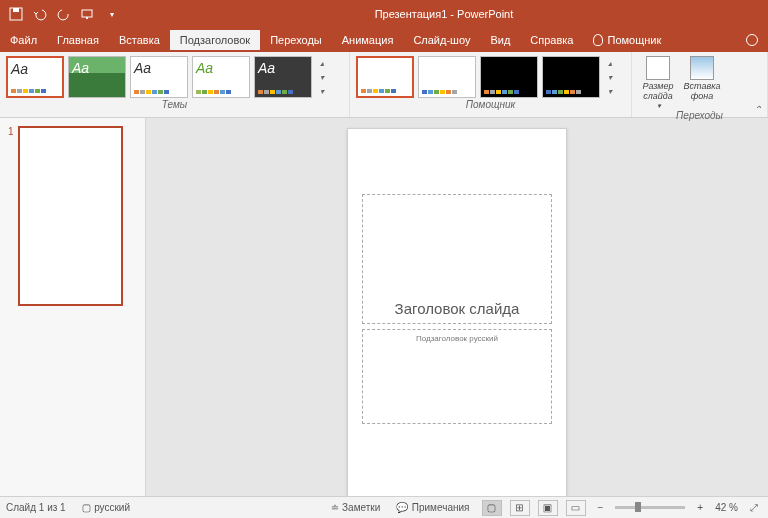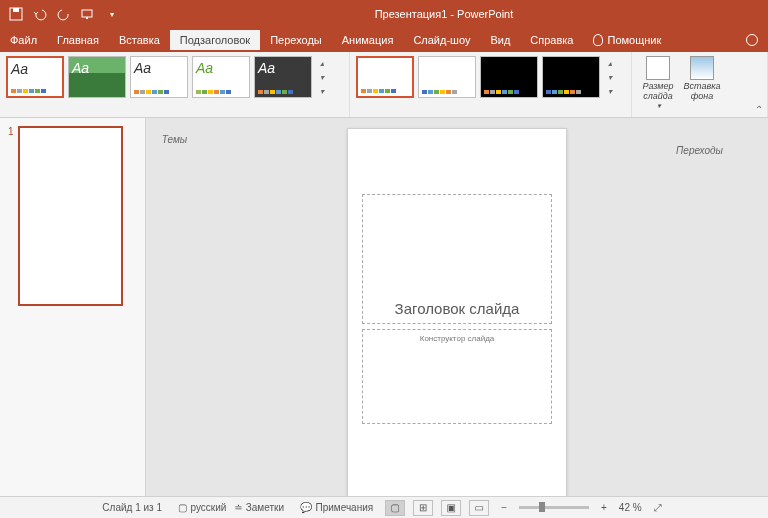--- a/index.html
+++ b/index.html
@@ -12,21 +12,21 @@
 .login-btn { border: 1px solid #fff; padding: 1px 8px; font-size: 11px; cursor: pointer; margin-right: 8px; }
 .win-btn { width: 40px; height: 26px; display: flex; align-items: center; justify-content: center; cursor: pointer; }
 .menubar { background: #b7472a; height: 24px; display: flex; align-items: center; color: #fff; font-size: 11px; justify-content: space-between; }
 .menubar-left { display: flex; align-items: center; }
 .tab { padding: 4px 10px; cursor: pointer; }
 .tab.active { background: #f3f3f3; color: #444; }
 .helper { display: flex; align-items: center; gap: 4px; padding: 0 10px; cursor: pointer; }
 .ribbon { background: #f3f3f3; height: 66px; border-bottom: 1px solid #d0d0d0; display: flex; position: relative; font-style: italic; }
 .ribbon-group { display: flex; flex-direction: column; border-right: 1px solid #e0e0e0; }
 .ribbon-row { display: flex; padding: 4px 6px 0 6px; gap: 4px; }
-.ribbon-label { text-align: center; font-size: 10px; color: #666; padding: 1px 0 2px 0; margin-top: 35px; }
+.ribbon-label { text-align: center; font-size: 10px; color: #666; padding: 1px 0 2px 0; }
 .theme-thumb { width: 58px; height: 42px; background: #fff; border: 1px solid #c0c0c0; display: flex; flex-direction: column; justify-content: space-between; padding: 3px; cursor: pointer; position: relative; }
 .theme-thumb.sel { border: 2px solid #d35230; }
 .theme-aa { font-size: 14px; color: #333; }
 .theme-aa.green { color: #5aa02c; }
 .theme-aa.white { color: #fff; }
 .theme-strip { display: flex; gap: 1px; }
 .theme-strip span { width: 5px; height: 4px; }
 .theme-thumb.img1 { background: linear-gradient(#6bb26b 40%, #3a7a3a 40%); }
 .theme-thumb.dark { background: #3a3a3a; }
 .variant-thumb { width: 58px; height: 42px; background: #fff; border: 1px solid #c0c0c0; padding: 3px; cursor: pointer; display: flex; align-items: flex-end; }
@@ -40,21 +40,21 @@
 .workspace { flex: 1; display: flex; background: #e6e6e6; overflow: hidden; }
 .thumbs { width: 146px; background: #f7f7f7; border-right: 1px solid #d6d6d6; padding: 8px; }
 .thumb-wrap { display: flex; gap: 4px; }
 .thumb-num { font-size: 10px; color: #b7472a; }
 .thumb-slide { width: 105px; height: 180px; background: #fff; border: 2px solid #b7472a; }
 .canvas { flex: 1; display: flex; justify-content: center; align-items: flex-start; padding: 10px 0; overflow: hidden; }
 .slide { width: 220px; height: 375px; background: #fff; border: 1px solid #cfcfcf; box-shadow: 0 1px 3px rgba(0,0,0,.15); position: relative; }
 .ph { position: absolute; border: 1px dashed #aaa; display: flex; align-items: center; justify-content: center; }
 .ph-title { left: 14px; top: 65px; right: 14px; height: 130px; font-size: 15px; color: #595959; align-items: flex-end; padding-bottom: 6px; }
 .ph-sub { left: 14px; top: 200px; right: 14px; height: 95px; font-size: 8px; color: #7a7a7a; align-items: flex-start; padding-top: 4px; }
-.statusbar { height: 22px; background: #f3f3f3; border-top: 1px solid #d0d0d0; display: flex; align-items: center; font-size: 10px; color: #555; justify-content: center; padding: 0 6px; }
+.statusbar { height: 22px; background: #f3f3f3; border-top: 1px solid #d0d0d0; display: flex; align-items: center; font-size: 10px; color: #555; justify-content: space-between; padding: 0 6px; }
 .status-left { display: flex; align-items: center; gap: 12px; }
 .status-right { display: flex; align-items: center; gap: 8px; }
 .sb-btn { display: flex; align-items: center; gap: 3px; cursor: pointer; padding: 0 4px; }
 .view-btn { width: 20px; height: 16px; border: 1px solid #c0c0c0; cursor: pointer; display: flex; align-items: center; justify-content: center; }
 .view-btn.active { background: #d0d0d0; }
 .zoom-slider { width: 70px; height: 3px; background: #c0c0c0; position: relative; }
 .zoom-handle { position: absolute; width: 6px; height: 10px; background: #888; top: -4px; left: 20px; }
 .dd-caret { margin-left: 2px; }
 .dd-col { width: 12px; display: flex; flex-direction: column; justify-content: space-around; align-items: center; }
 .dd-arrow { font-size: 8px; color: #666; cursor: pointer; }
@@ -250,21 +250,21 @@
       <span class="thumb-num">1</span>
       <div class="thumb-slide"></div>
     </div>
   </div>
   <div class="canvas">
     <div class="slide">
       <div class="ph ph-title">
           <span>Заголовок слайда</span>
         </div>
       <div class="ph ph-sub">
-          <span>Конструктор слайда</span>
+          <span>Подзаголовок русский</span>
         </div>
     </div>
   </div>
 </div>
 
 <div class="statusbar">
   <div class="status-left">
     <span>Слайд 1 из 1</span>
     <span class="sb-btn">
         <span>▢</span>

